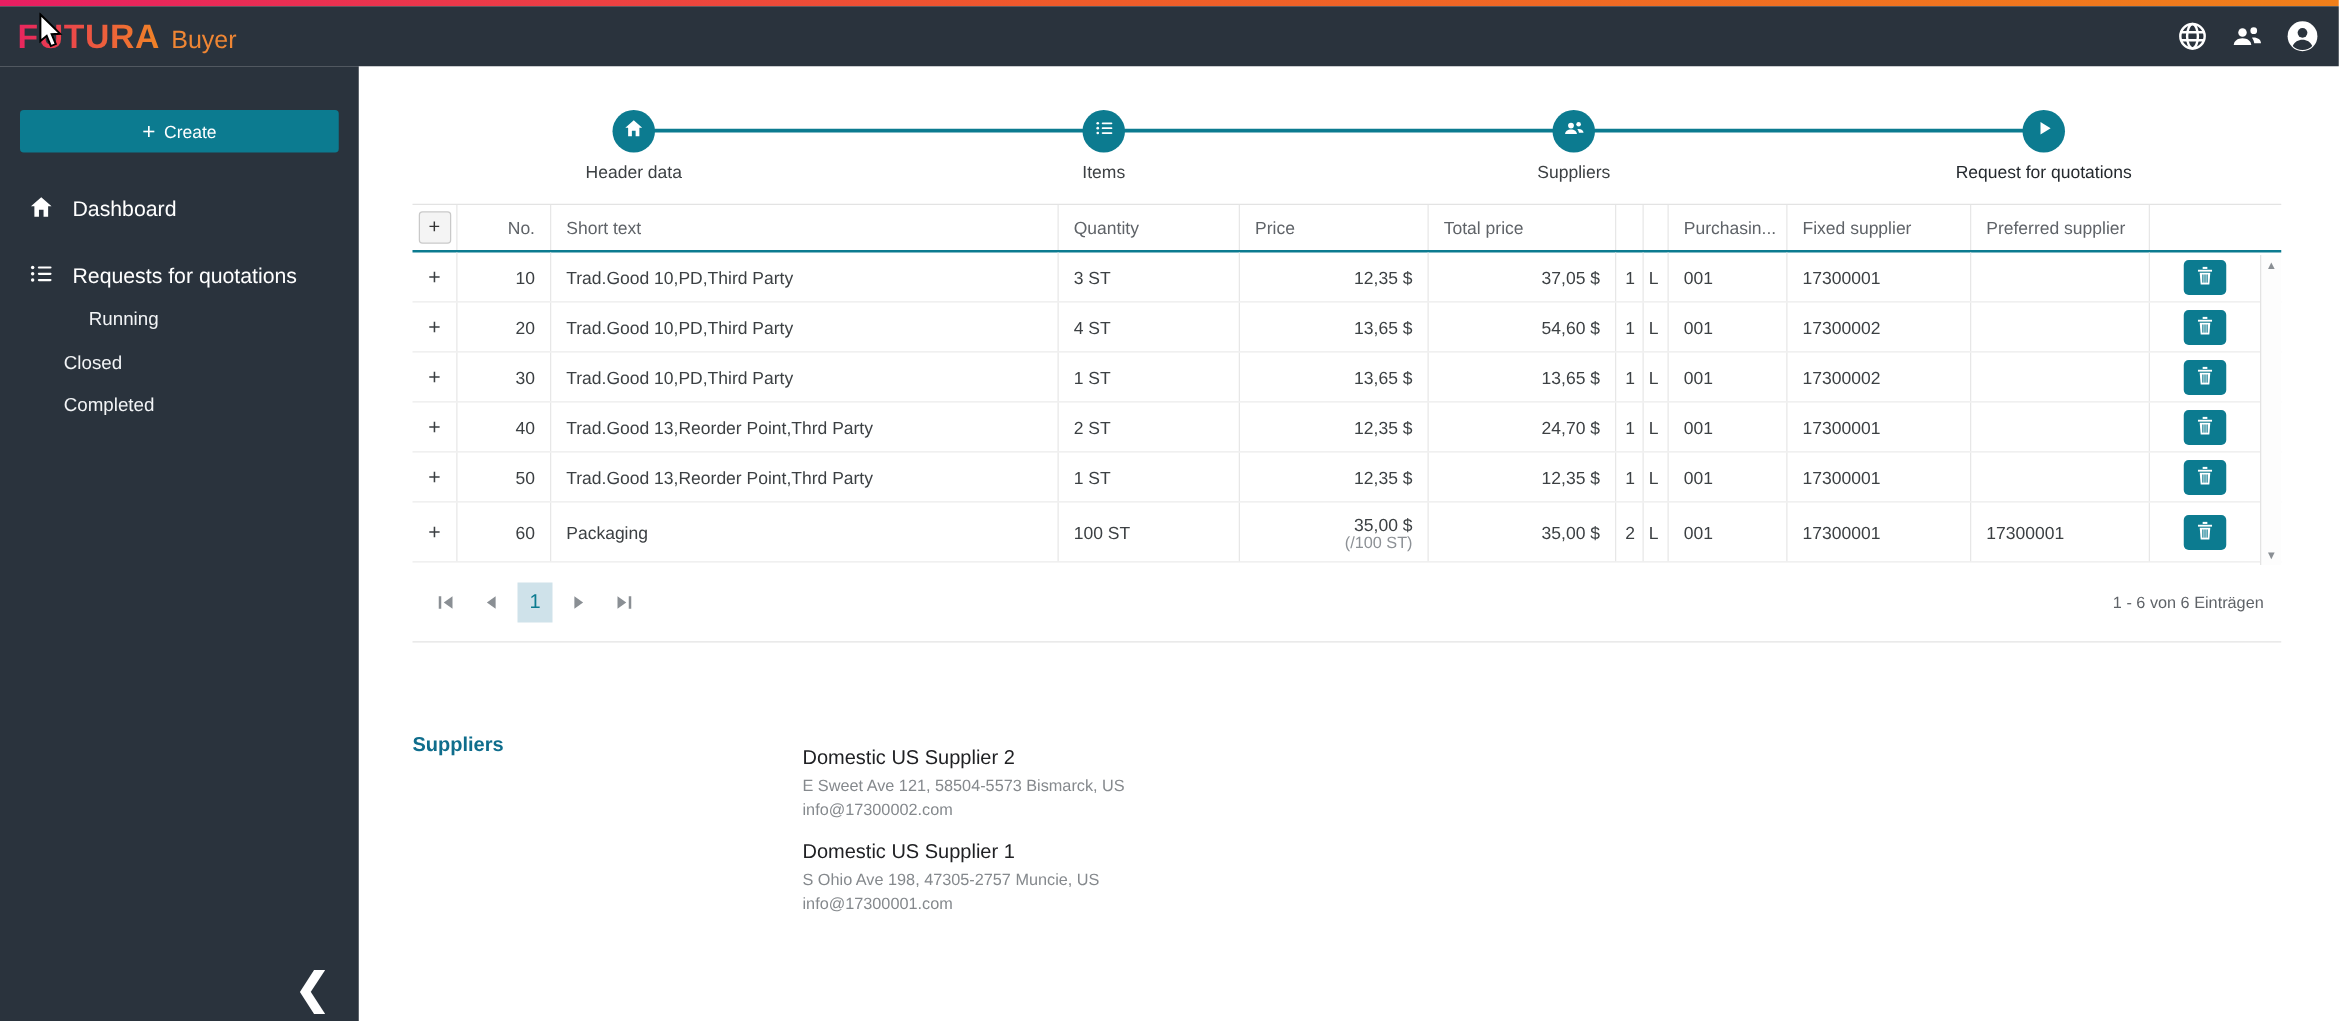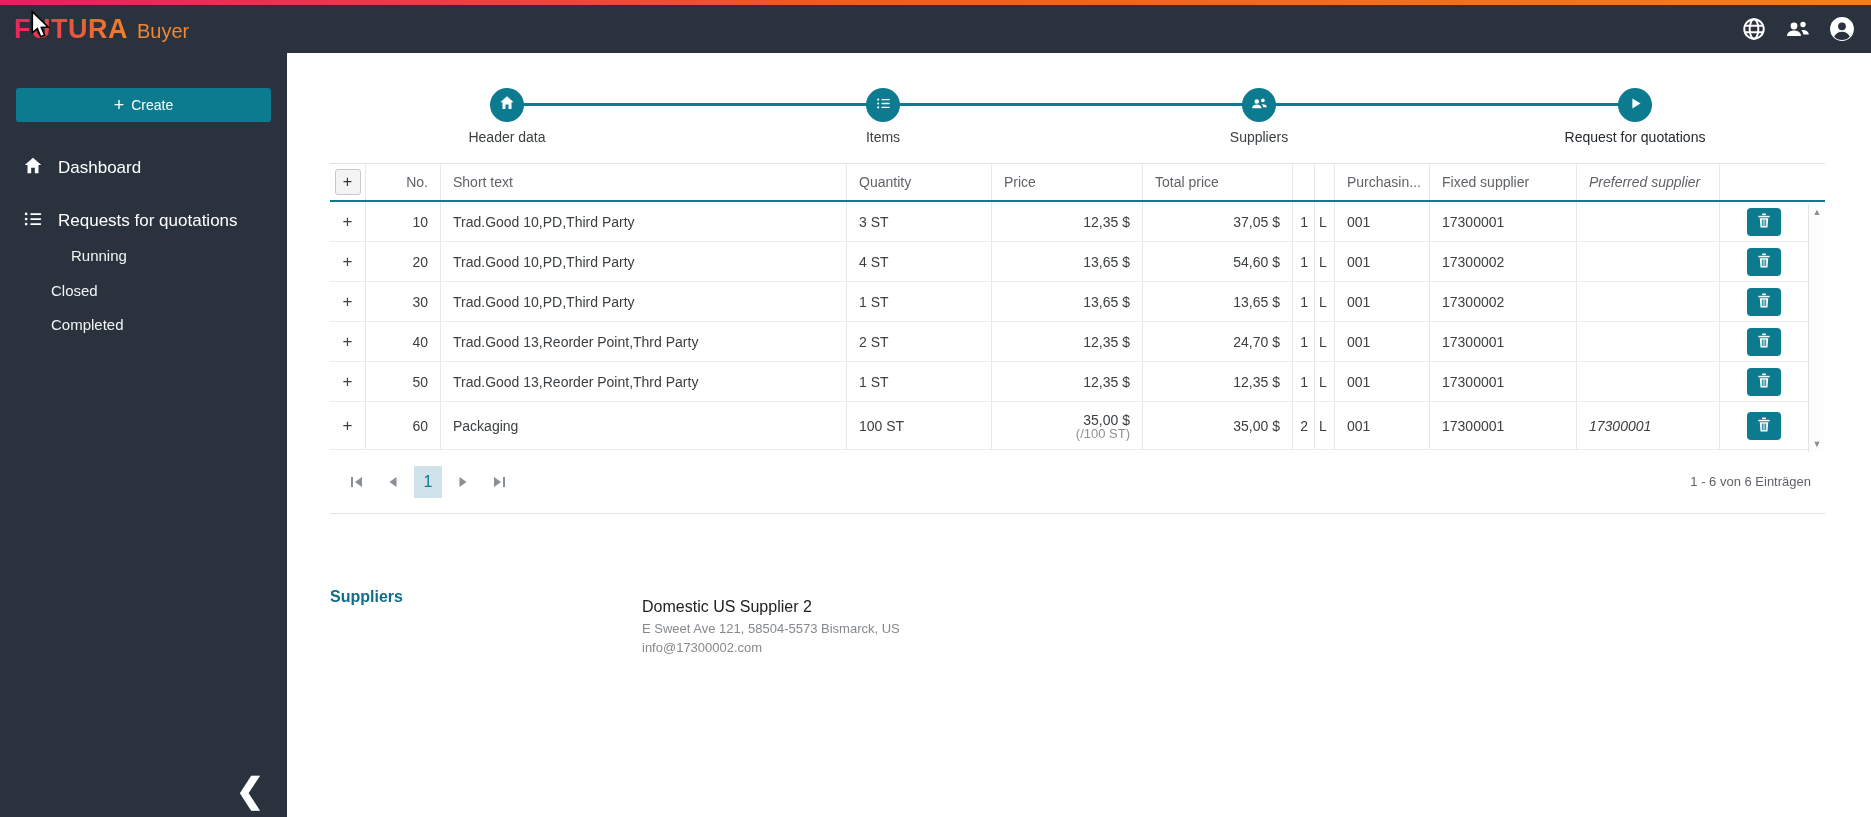--- a/index.html
+++ b/index.html
@@ -65,21 +65,21 @@
   .c-short { width:406px; }
   .c-qty   { width:145px; }
   .c-price { width:151px; justify-content:flex-end; flex-direction:column;
              align-items:flex-end; padding-top:0; }
   .c-price { display:flex; justify-content:center; }
   .c-total { width:150px; justify-content:flex-end; }
   .c-n1    { width:22px;  padding:0 6px; justify-content:flex-end; }
   .c-n2    { width:20px;  padding:0 4px; }
   .c-purch { width:95px; }
   .c-fixed { width:147px; }
-  .c-pref  { width:143px;font-style:italic; }
+  .c-pref  { width:143px; }
   .c-act   { width:88px;  justify-content:center; border-right:none; }
   .c-scroll{ width:17px;  padding:0; border-right:none; }
   .price-sub { font-size:13px; color:#8d9196; line-height:12px; }
   .price-sub:empty { display:none; }
   .expand-all-btn { width:26px; height:26px; border:1px solid #c9c9c9; background:#f4f4f4;
                     border-radius:3px; font-size:16px; color:#333; cursor:pointer;
                     font-family:inherit; line-height:1; }
   .row-plus { font-size:17px; color:#3c4043; cursor:pointer; background:none; border:none;
               font-family:inherit; }
   .del-btn { width:34px; height:28px; background:#0c7b90; border:none; border-radius:4px;
@@ -489,13 +489,18 @@
 </div>
 
 <div class="suppliers-title">Suppliers</div>
 
 <div class="suppliers-list">
   <div>
     <div class="supplier-name">Domestic US Supplier 2</div>
     <div class="supplier-line">E Sweet Ave 121, 58504-5573 Bismarck, US</div>
     <div class="supplier-line">info@17300002.com</div>
   </div>
+  <div>
+    <div class="supplier-name">Domestic US Supplier 1</div>
+    <div class="supplier-line">S Ohio Ave 198, 47305-2757 Muncie, US</div>
+    <div class="supplier-line">info@17300001.com</div>
+  </div>
 </div>
 
 </body></html>

